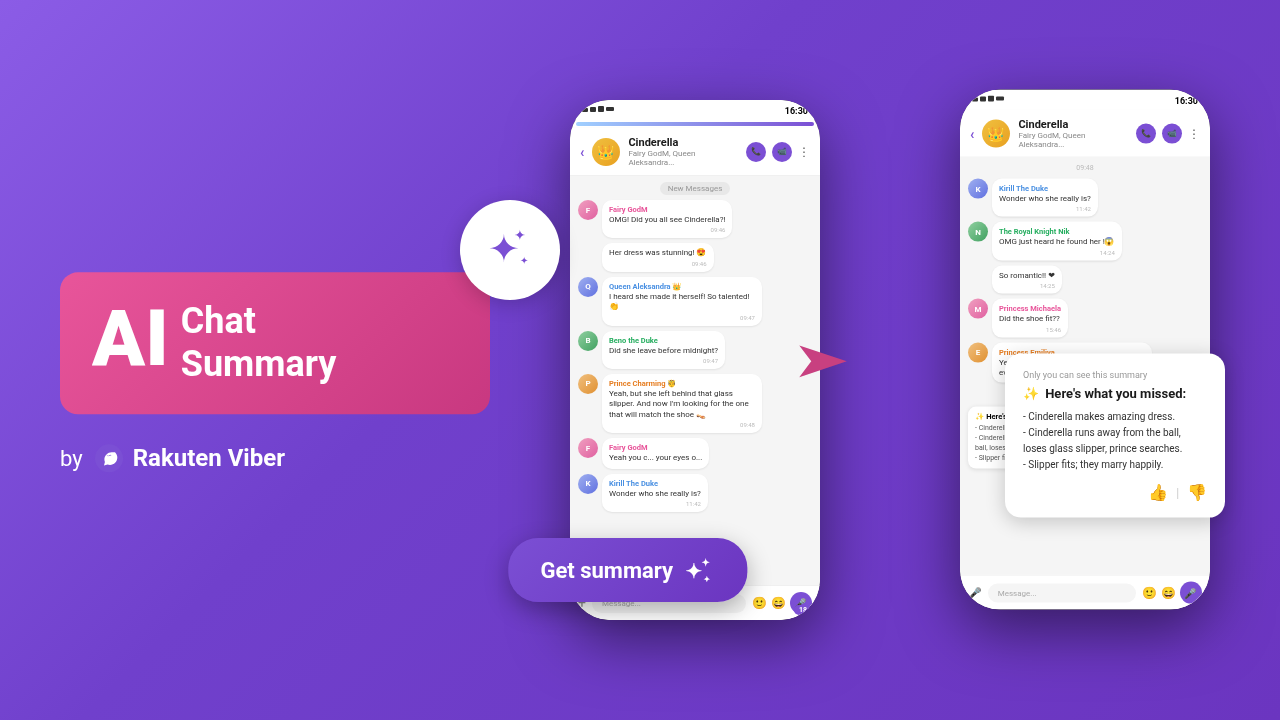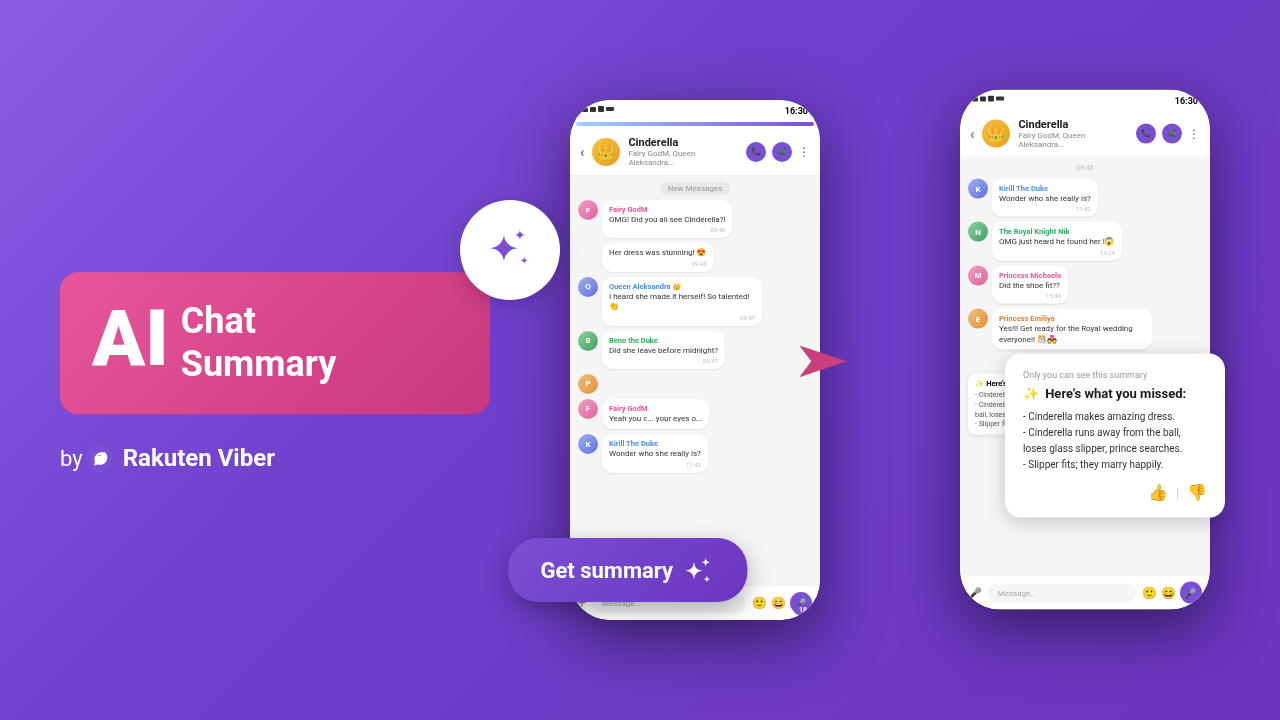--- a/index.html
+++ b/index.html
@@ -59,21 +59,21 @@
     .chat-summary-text {
       font-size: 36px;
       font-weight: 700;
       color: white;
       line-height: 1.2;
     }
 
     .by-viber {
       display: flex;
       align-items: center;
-      gap: 0;
+      gap: 10px;
       margin-top: 8px;
     }
 
     .by-label {
       font-size: 22px;
       color: white;
       font-weight: 400;
     }
 
     .viber-logo {
@@ -543,20 +543,25 @@
             <div class="msg-avatar" style="background:linear-gradient(135deg,#90d0a0,#40a060);">B</div>
             <div class="msg-bubble">
               <div class="msg-sender green">Beno the Duke</div>
               <div class="msg-text">Did she leave before midnight?</div>
               <div class="msg-time">09:47</div>
             </div>
           </div>
 
           <div class="message-item">
             <div class="msg-avatar" style="background:linear-gradient(135deg,#f0c080,#e09030);">P</div>
+            <div class="msg-bubble">
+              <div class="msg-sender orange">Prince Charming 🤴</div>
+              <div class="msg-text">Yeah, but she left behind that glass slipper. And now I'm looking for the one that will match the shoe 👡</div>
+              <div class="msg-time">09:48</div>
+            </div>
           </div>
 
           <div class="message-item">
             <div class="msg-avatar" style="background:linear-gradient(135deg,#f0a0c0,#e060a0);">F</div>
             <div class="msg-bubble">
               <div class="msg-sender pink">Fairy GodM</div>
               <div class="msg-text">Yeah you c... your eyes o...</div>
             </div>
           </div>
 
@@ -636,20 +641,27 @@
 
           <div class="message-item">
             <div class="msg-avatar" style="background:linear-gradient(135deg,#90d0a0,#40a060);">N</div>
             <div class="msg-bubble">
               <div class="msg-sender green">The Royal Knight Nik</div>
               <div class="msg-text">OMG just heard he found her !😱</div>
               <div class="msg-time">14:24</div>
             </div>
           </div>
 
+          <div class="message-item">
+            <div class="msg-avatar" style="background:linear-gradient(135deg,#90d0a0,#40a060);visibility:hidden;"></div>
+            <div class="msg-bubble">
+              <div class="msg-text">So romantic!! ❤</div>
+              <div class="msg-time">14:25</div>
+            </div>
+          </div>
 
           <div class="message-item">
             <div class="msg-avatar" style="background:linear-gradient(135deg,#f0a0c0,#e060a0);">M</div>
             <div class="msg-bubble">
               <div class="msg-sender pink">Princess Michaela</div>
               <div class="msg-text">Did the shoe fit??</div>
               <div class="msg-time">15:46</div>
             </div>
           </div>
 

